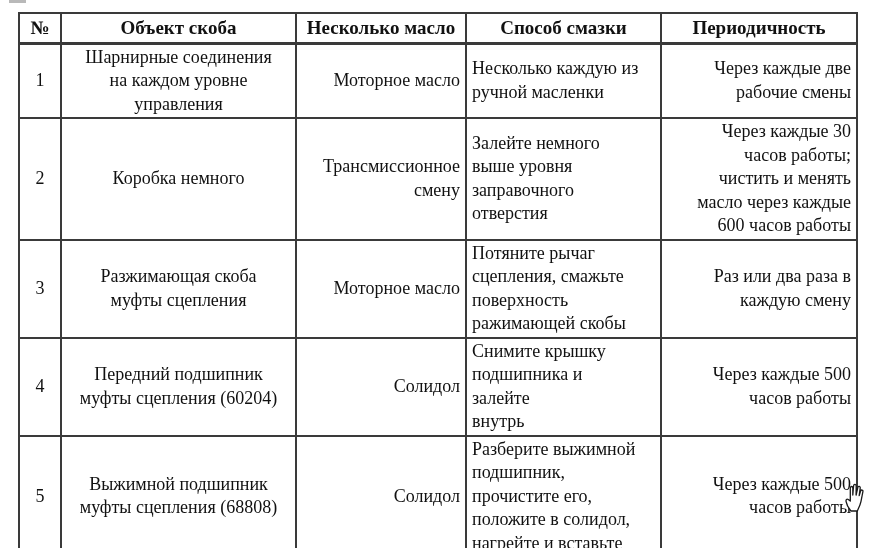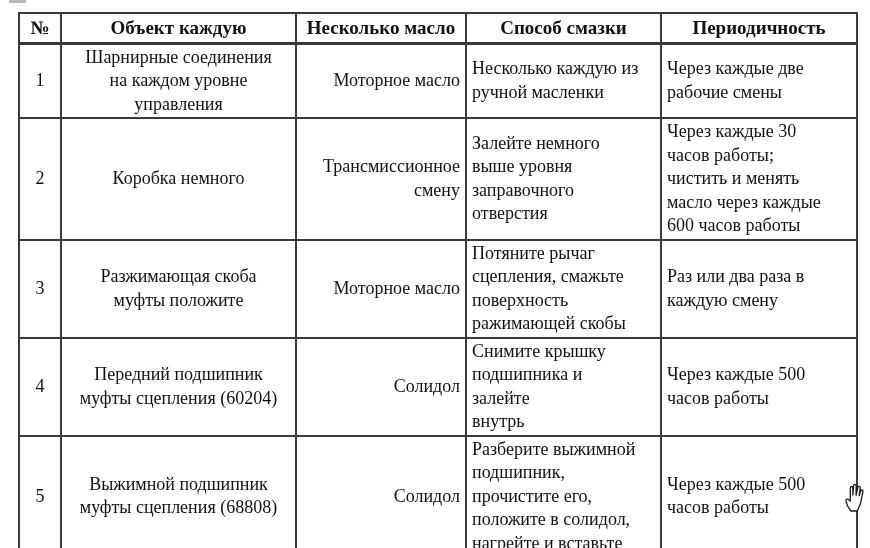--- a/index.html
+++ b/index.html
@@ -53,21 +53,21 @@
   tr.hrow    { height: 30px; }
   tr.row-0   { height: 71px; }
   tr.row-1   { height: 119px; }
   tr.row-2   { height: 98px; }
   tr.row-3   { height: 94px; }
   tr.row-4   { height: 116px; }
   td.c-num   { text-align: center; padding: 1px 2px; }
   td.c-obj   { text-align: center; }
   td.c-oil   { text-align: right; padding: 1px 2px; }
   td.c-method{ text-align: left; }
-  td.c-period{ text-align: left; }
+  td.c-period{ text-align: right; }
   .hand-cursor {
     position: absolute;
     left: 843px;
     top: 481px;
     width: 24px;
     height: 32px;
     pointer-events: none;
   }
 </style>
 </head>
@@ -81,21 +81,21 @@
     <colgroup>
       <col style="width:42px">
       <col style="width:235px">
       <col style="width:170px">
       <col style="width:195px">
       <col style="width:196px">
     </colgroup>
     <thead>
       <tr class="hrow">
         <th>№</th>
-        <th>Объект каждую</th>
+        <th>Объект скоба</th>
         <th>Несколько масло</th>
         <th>Способ смазки</th>
         <th>Периодичность</th>
       </tr>
     </thead>
     <tbody>
       <tr class="row-0">
         <td class="c-num">1</td>
         <td class="c-obj">Шарнирные соединения
 на каждом уровне
@@ -117,21 +117,21 @@
 отверстия</td>
         <td class="c-period">Через каждые 30
 часов работы;
 чистить и менять
 масло через каждые
 600 часов работы</td>
       </tr>
       <tr class="row-2">
         <td class="c-num">3</td>
         <td class="c-obj">Разжимающая скоба
-муфты положите</td>
+муфты сцепления</td>
         <td class="c-oil">Моторное масло</td>
         <td class="c-method">Потяните рычаг
 сцепления, смажьте
 поверхность
 ражимающей  скобы</td>
         <td class="c-period">Раз или два раза в
 каждую смену</td>
       </tr>
       <tr class="row-3">
         <td class="c-num">4</td>

